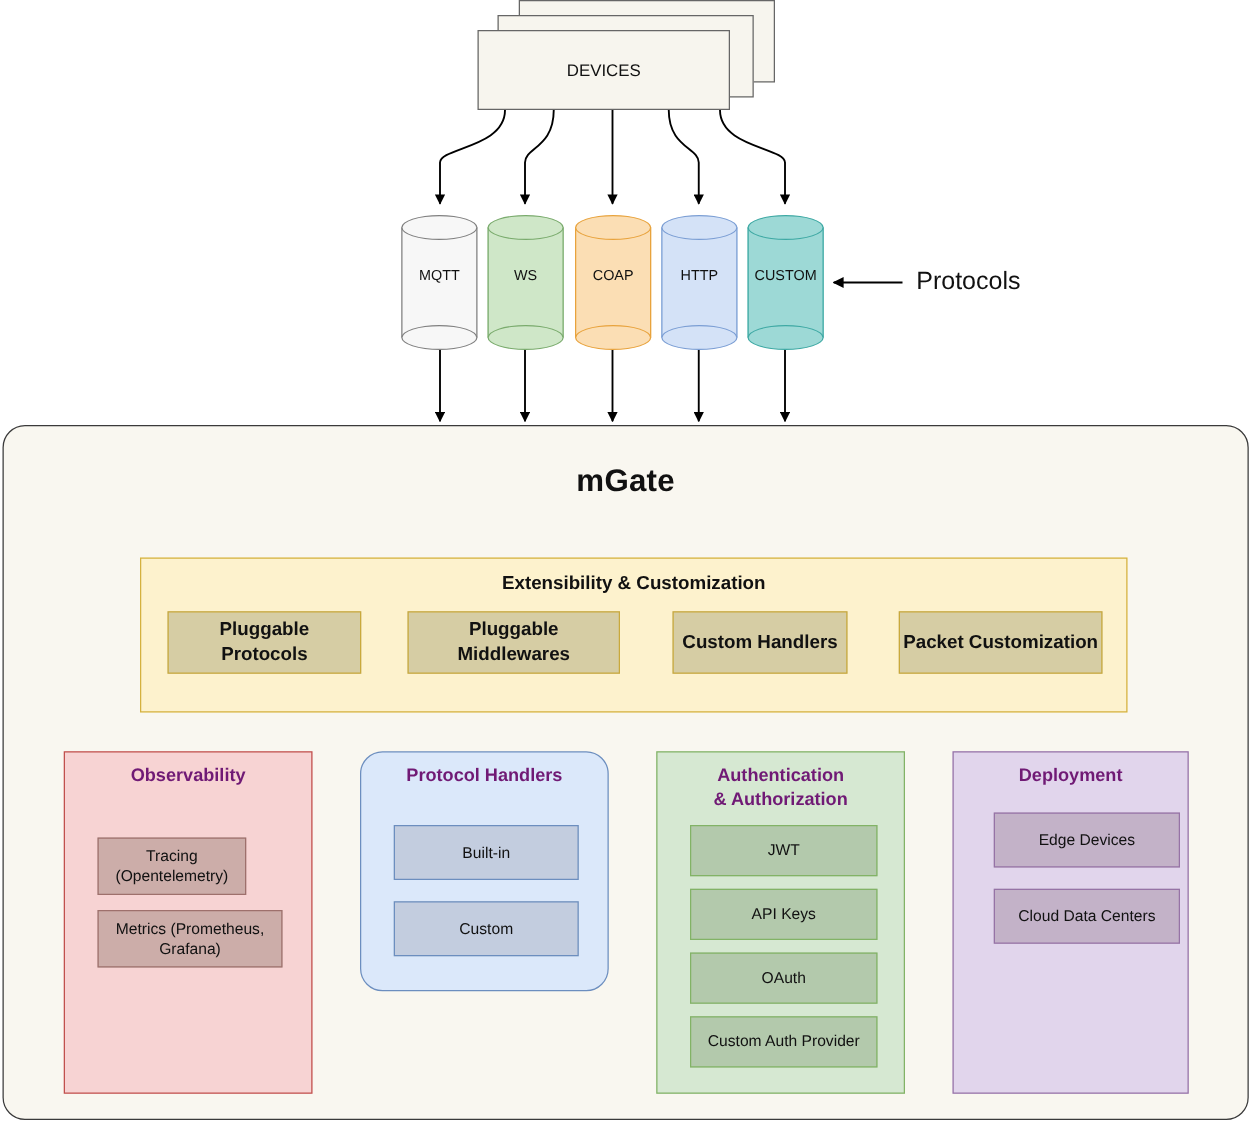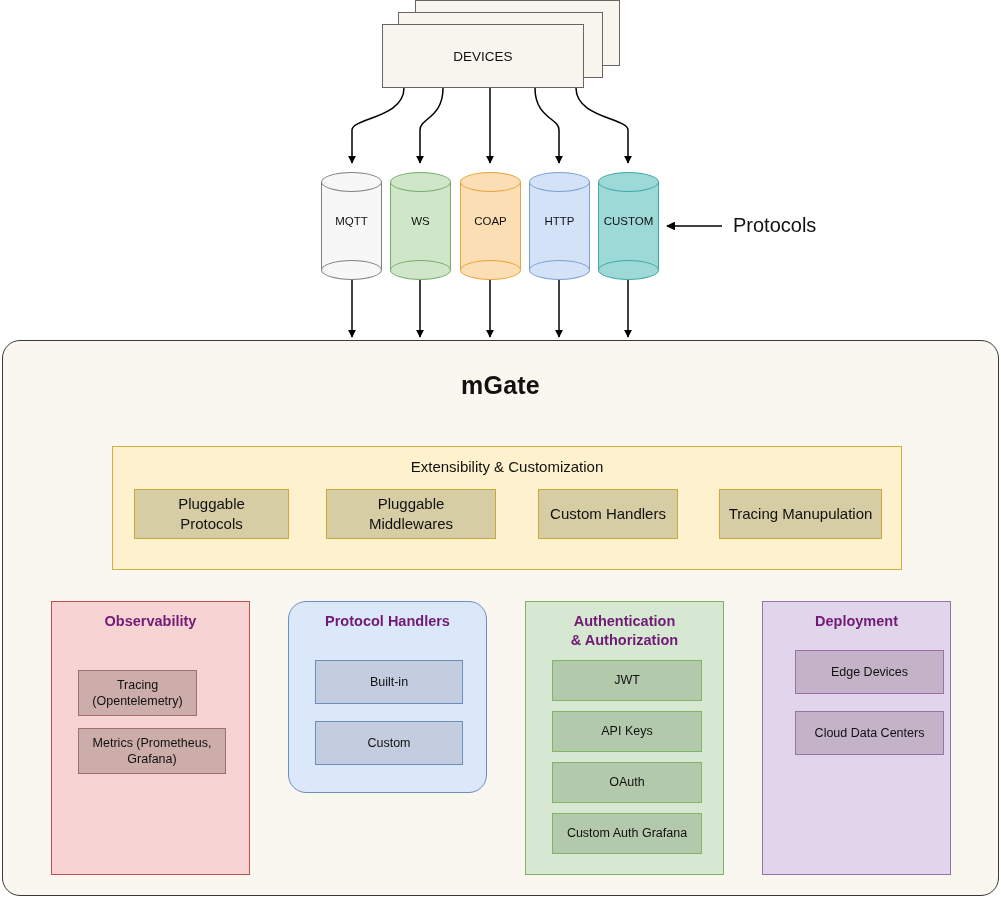--- a/index.html
+++ b/index.html
@@ -27,21 +27,21 @@
             border:1.4px solid var(--st);box-sizing:border-box;z-index:3;}
   .cyl .lbl{position:absolute;left:0;right:0;top:50%;transform:translateY(-50%);
             text-align:center;font-size:11.5px;z-index:4;color:#111;}
 
   
   #mgate{background:#f9f7f0;border:1.5px solid #3a3a3a;border-radius:18px;}
   #mgate-title{position:absolute;left:0;right:0;top:30px;text-align:center;
                font-size:25px;font-weight:bold;letter-spacing:.2px;}
 
   
-  #ext{background:#fdf2cd;border:1.5px solid #d4b13f;}
+  #ext{background:#fdf2cd;border:1.5px solid #d4b13f;font-weight:bold;}
   #ext-title{position:absolute;left:0;right:0;top:11px;text-align:center;font-size:15px;}
   .extbox{background:#d6cda4;border:1.6px solid #c9a93c;
           display:flex;align-items:center;justify-content:center;text-align:center;
           font-size:15px;line-height:1.35;color:#111;}
 
   
   .panel{border-width:1.5px;border-style:solid;}
   .panel-title{position:absolute;left:0;right:0;top:10px;text-align:center;
                font-weight:bold;font-size:14.5px;line-height:1.28;color:#701a75;}
   .subbox{border-width:1.4px;border-style:solid;display:flex;align-items:center;
@@ -136,21 +136,21 @@
       <div class="abs extbox" style="left:21px;top:42px;width:155px;height:50px;">
         <span>Pluggable<br>Protocols</span>
       </div>
       <div class="abs extbox" style="left:213px;top:42px;width:170px;height:50px;">
         <span>Pluggable<br>Middlewares</span>
       </div>
       <div class="abs extbox" style="left:425px;top:42px;width:140px;height:50px;">
         <span>Custom Handlers</span>
       </div>
       <div class="abs extbox" style="left:606px;top:42px;width:163px;height:50px;">
-        <span>Tracing Manupulation</span>
+        <span>Packet Customization</span>
       </div>
     </div>
 
     <div class="abs panel" style="left:48px;top:260px;width:199px;height:274px;background:#f7d3d3;border-color:#c0504d;">
       <div class="panel-title">Observability</div>
       <div class="abs subbox" style="left:26px;top:68px;width:119px;height:46px;background:#ccada9;border-color:#9e706c;">
         <span>Tracing (Opentelemetry)</span>
       </div>
       <div class="abs subbox" style="left:26px;top:126px;width:148px;height:46px;background:#ccada9;border-color:#9e706c;">
         <span>Metrics (Prometheus,<br>Grafana)</span>
@@ -172,21 +172,21 @@
       <div class="abs subbox" style="left:26px;top:58px;width:150px;height:41px;background:#b3c9ac;border-color:#82b366;">
         <span>JWT</span>
       </div>
       <div class="abs subbox" style="left:26px;top:109px;width:150px;height:41px;background:#b3c9ac;border-color:#82b366;">
         <span>API Keys</span>
       </div>
       <div class="abs subbox" style="left:26px;top:160px;width:150px;height:41px;background:#b3c9ac;border-color:#82b366;">
         <span>OAuth</span>
       </div>
       <div class="abs subbox" style="left:26px;top:211px;width:150px;height:41px;background:#b3c9ac;border-color:#82b366;">
-        <span>Custom Auth Grafana</span>
+        <span>Custom Auth Provider</span>
       </div>
     </div>
 
     <div class="abs panel" style="left:759px;top:260px;width:189px;height:274px;background:#e1d5ec;border-color:#9673a6;">
       <div class="panel-title">Deployment</div>
       <div class="abs subbox" style="left:32px;top:48px;width:149px;height:44px;background:#c3b2c8;border-color:#9673a6;">
         <span>Edge Devices</span>
       </div>
       <div class="abs subbox" style="left:32px;top:109px;width:149px;height:44px;background:#c3b2c8;border-color:#9673a6;">
         <span>Cloud Data Centers</span>

